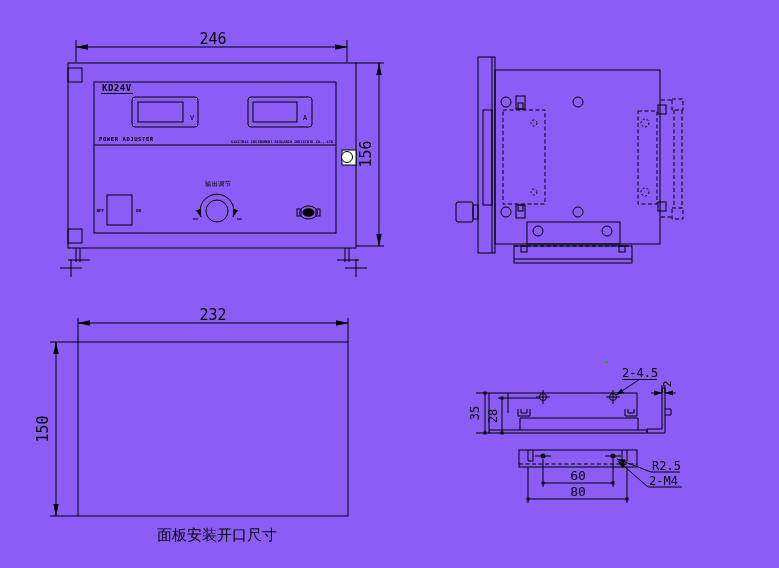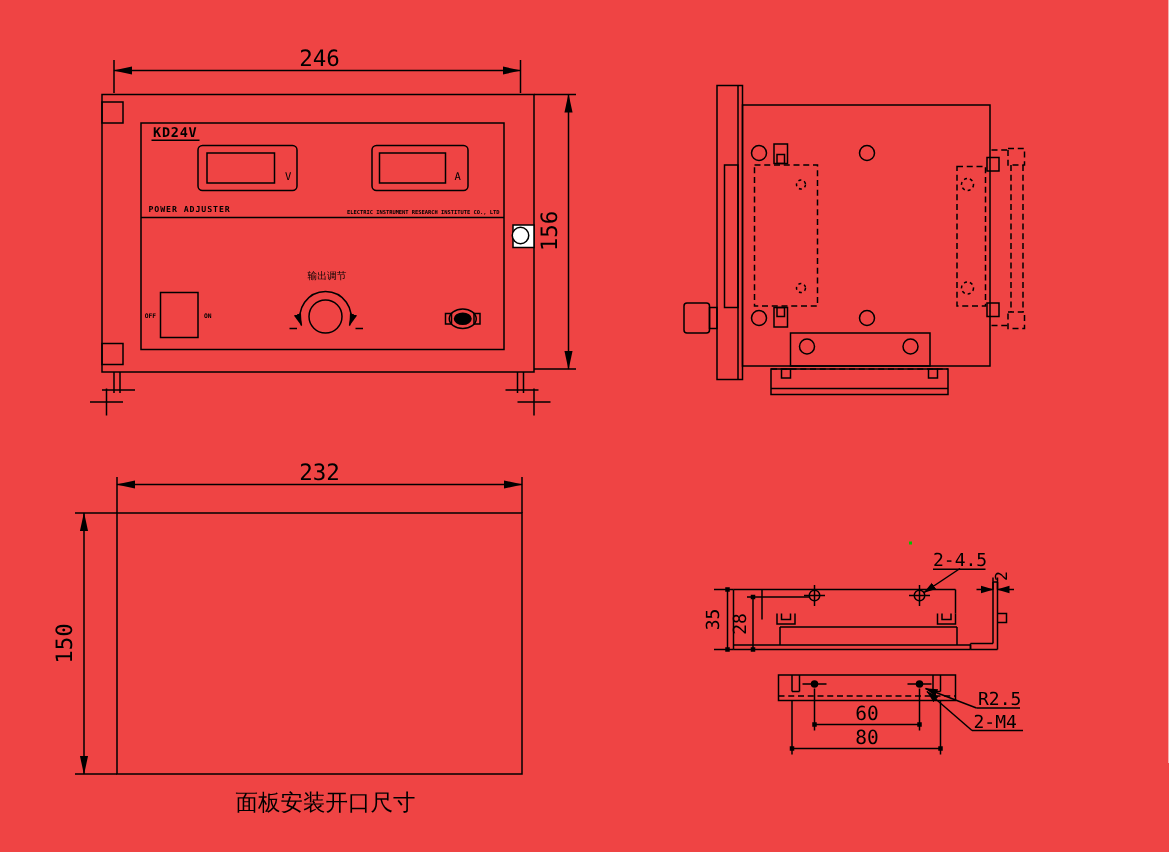--- a/index.html
+++ b/index.html
@@ -1,16 +1,16 @@
 <!DOCTYPE html>
 <html><head>
 <meta charset="utf-8">
 <style>
   html,body{margin:0;padding:0;background:#fff;}
-  #canvas{position:relative;width:779px;height:568px;background:#ef4444;overflow:hidden;}
+  #canvas{position:relative;width:779px;height:568px;background:#8b5cf6;overflow:hidden;}
   svg{position:absolute;left:0;top:0;}
   svg text{font-family:"DejaVu Sans Mono","Liberation Mono",monospace;fill:#000;}
   svg text.cjk{font-family:"DejaVu Sans","Liberation Sans",sans-serif;}
   .ln{stroke:#000;stroke-width:1;fill:none;}
   .lnf{stroke:#000;stroke-width:1;fill:#fff;}
   .dash{stroke:#000;stroke-width:1;fill:none;stroke-dasharray:4 2.5;}
   .dot2{stroke:#000;stroke-width:1;fill:none;stroke-dasharray:2 2;}
   .fill{fill:#000;stroke:none;}
 </style>
 </head>

